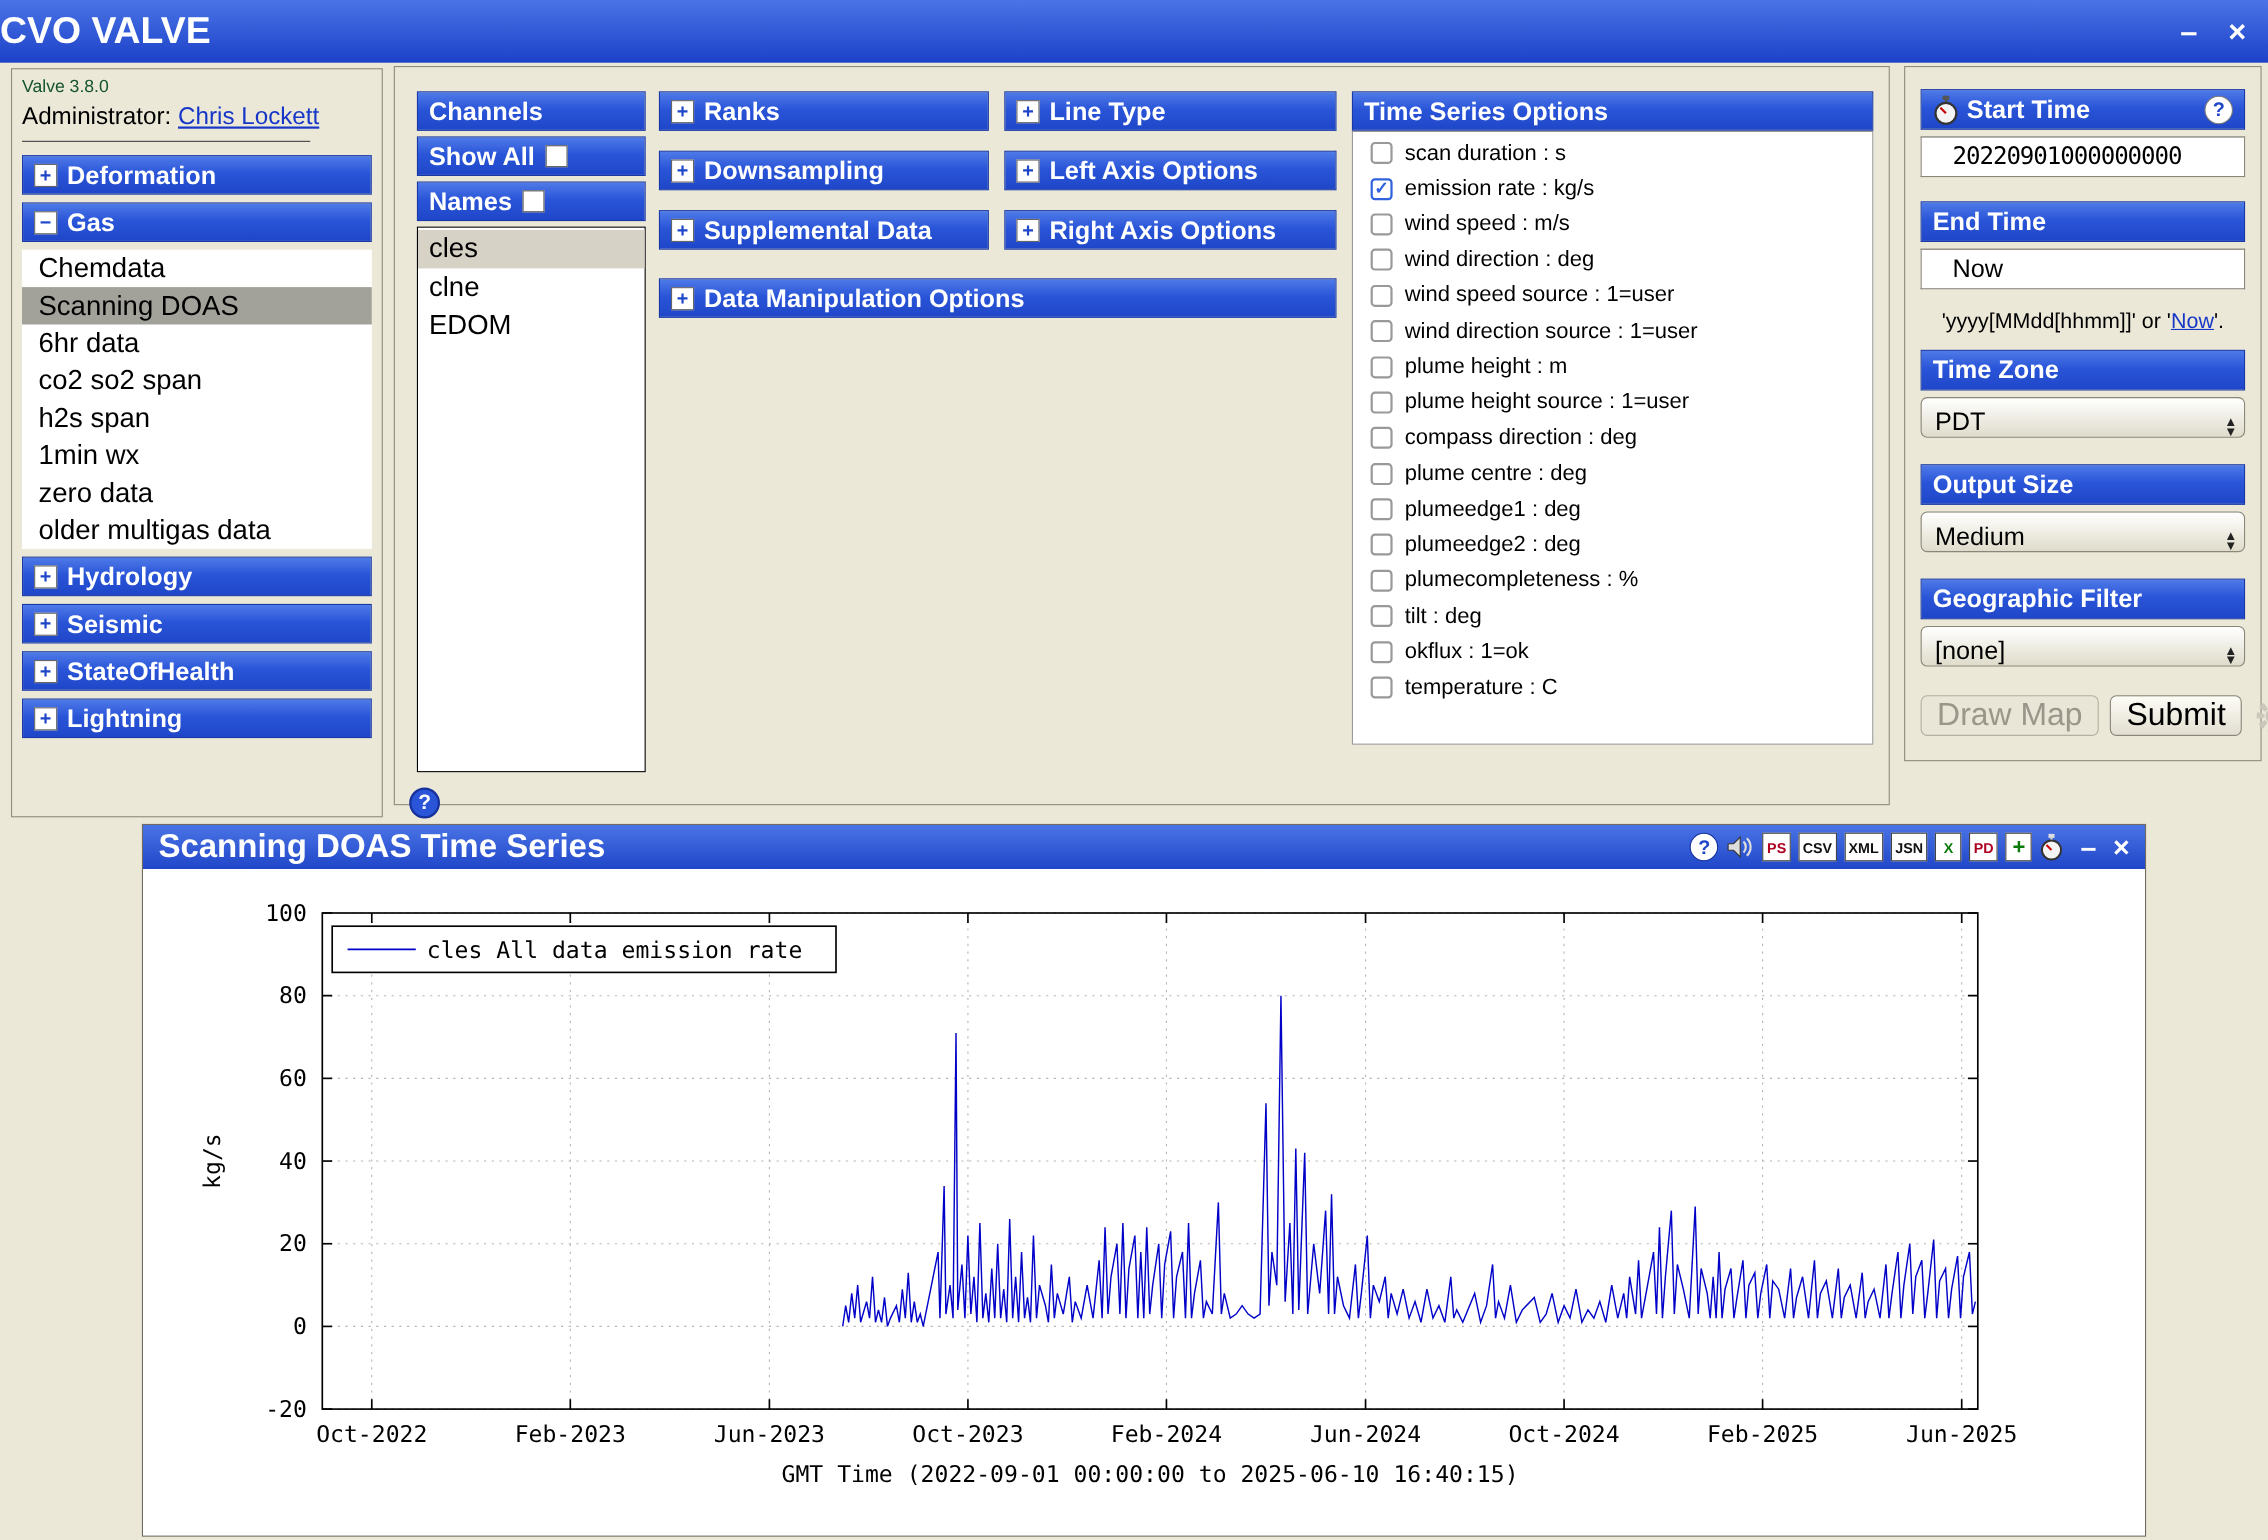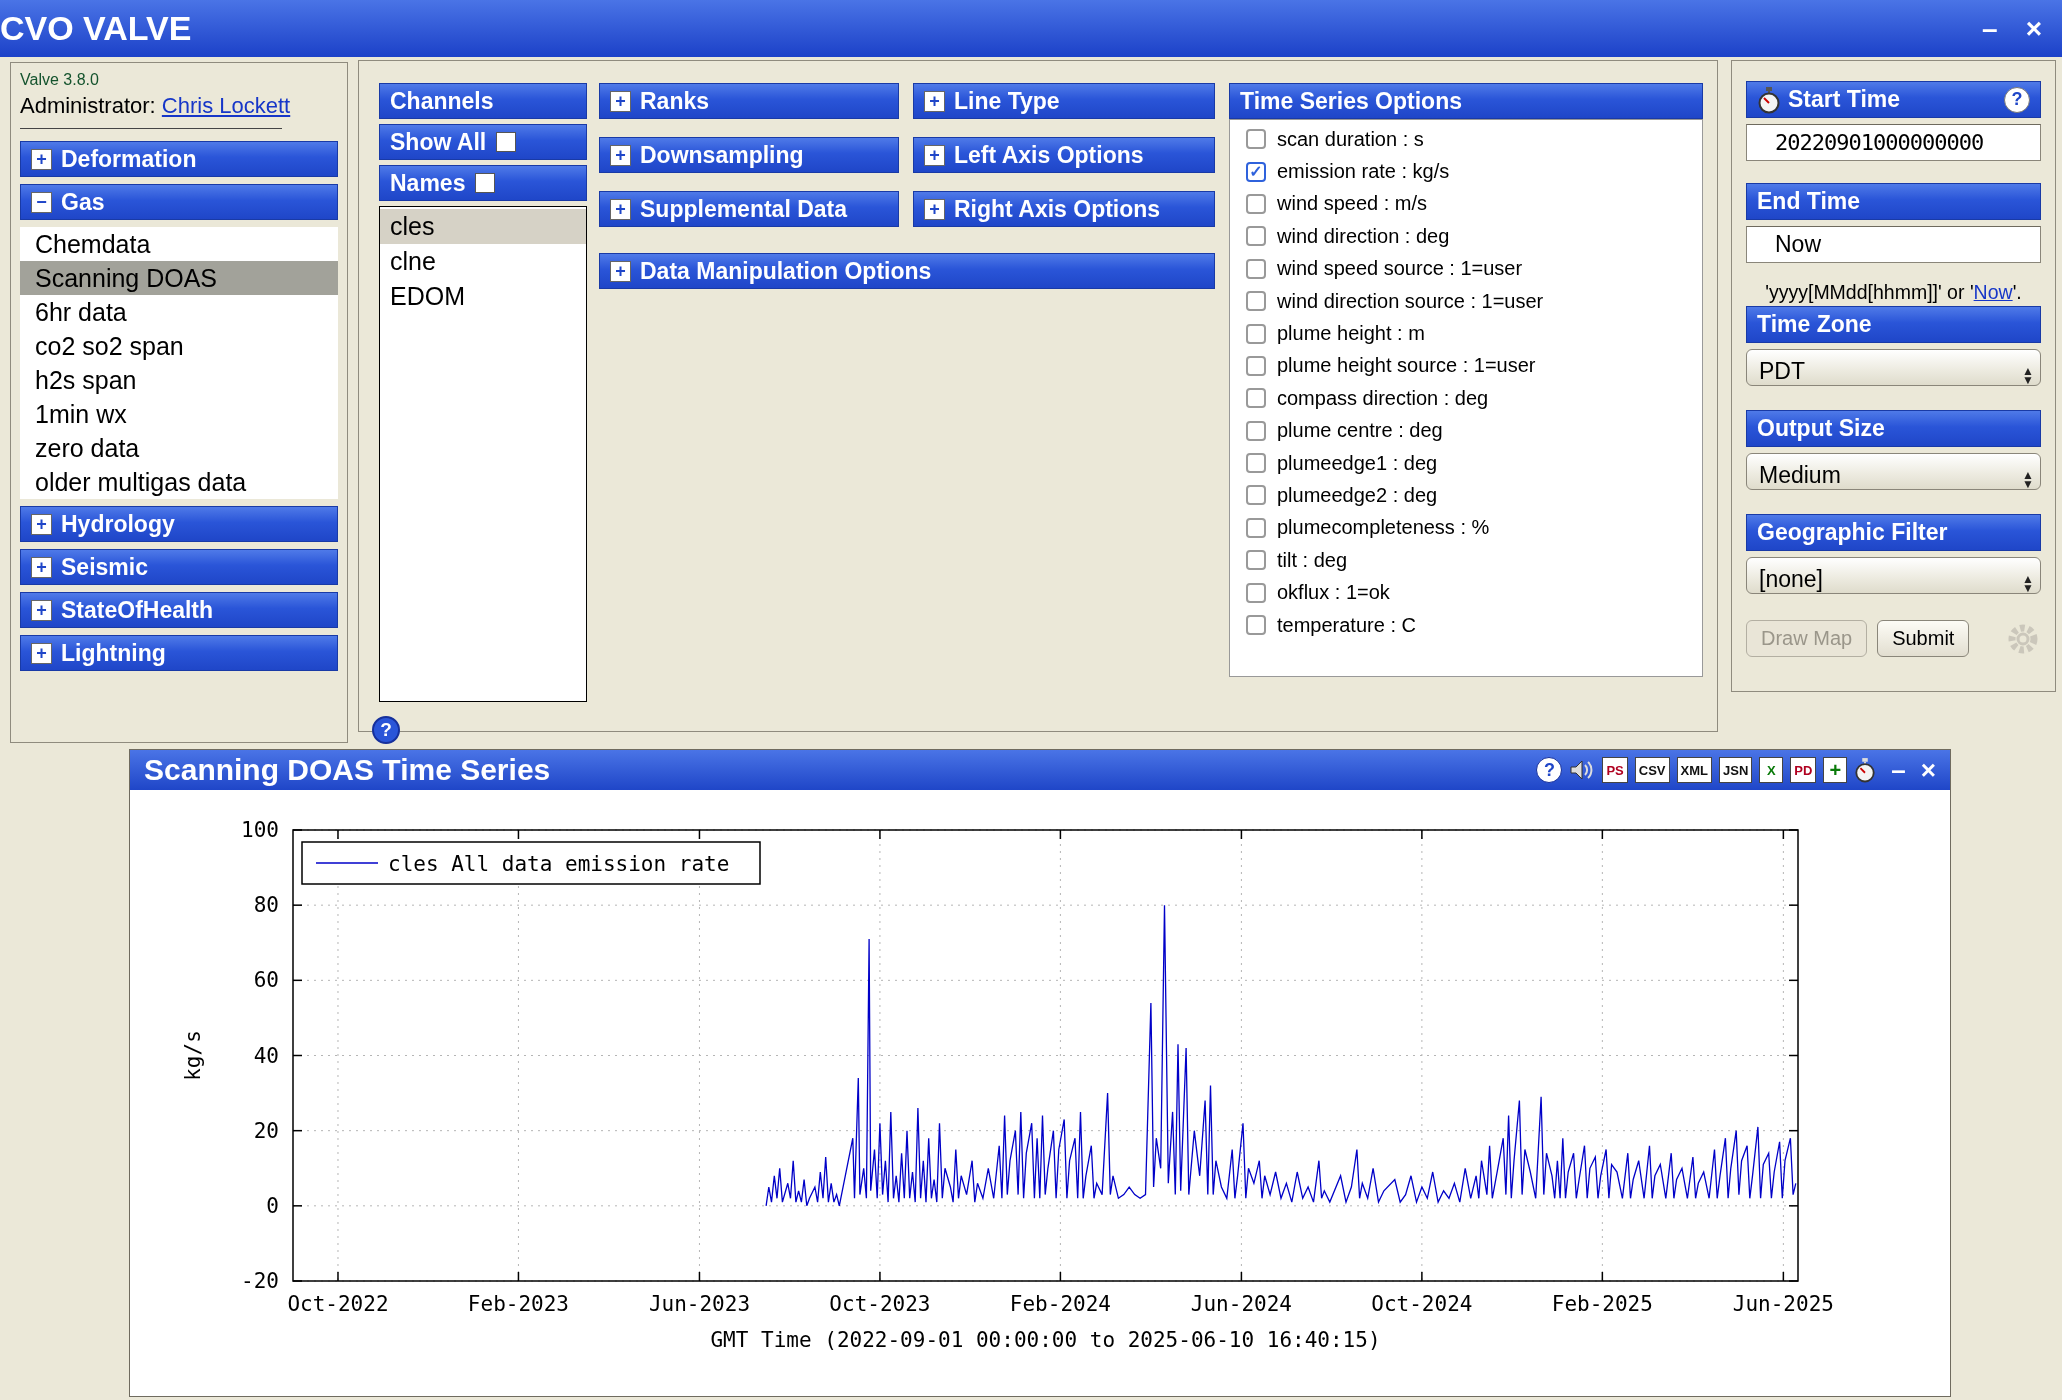--- a/index.html
+++ b/index.html
@@ -63,27 +63,27 @@
   #right-panel{position:absolute;left:1731px;top:60px;width:325px;height:632px;border:1px solid #8f8b7e;
       box-sizing:border-box;padding:20px 14px 0;background:#ebe8d8;}
   #right-panel .hdr{height:37px;}
   .sw{display:flex;align-items:center;margin-right:7px;}
   .q-ring{width:26px;height:26px;border-radius:50%;background:#fff;color:#1f46c8;font-weight:bold;font-size:18px;
       display:flex;align-items:center;justify-content:center;border:1px solid #777;margin-left:auto;box-sizing:border-box;}
   .tinput{box-sizing:border-box;width:100%;height:37px;background:#fff;border:1px solid #8a867a;border-top-color:#6e6a5e;
       font-size:23px;padding:0 28px;margin-top:6px;outline:none;font-family:"Liberation Sans",sans-serif;}
   .mono{font-family:"DejaVu Sans Mono",monospace;font-size:22px;letter-spacing:-1px;}
   .hint{font-size:19.5px;margin-top:18px;text-align:center;white-space:nowrap;}
-  .mt22{margin-top:22px}.mt14{margin-top:2px}.mt24{margin-top:24px}
+  .mt22{margin-top:22px}.mt14{margin-top:14px}.mt24{margin-top:24px}
   .select{box-sizing:border-box;display:flex;align-items:flex-end;height:37px;border:1px solid #8a867a;border-radius:6px;
       background:linear-gradient(180deg,#ffffff,#eceadf 60%,#dfdccc);padding:0 6px 0 12px;font-size:23px;margin-top:6px;}
   .sel-label{flex:1;}
   .spinner{display:flex;flex-direction:column;align-items:center;line-height:9px;font-size:12px;color:#222;}
   .btn-row{display:flex;align-items:center;gap:10px;margin-top:26px;}
-  .btn{box-sizing:border-box;height:37px;line-height:35px;padding:0 14px;font-size:20px;border:1px solid #8a867a;
+  .btn{box-sizing:border-box;height:37px;line-height:35px;padding:0 14px;font-size:29px;border:1px solid #8a867a;
       border-radius:6px;background:linear-gradient(180deg,#fdfcf6,#e2ded0);color:#000;white-space:nowrap;}
   .btn.disabled{color:#9a968a;background:#e9e5d7;border-color:#b3afa2;}
   .gear{margin-left:auto;display:flex;align-items:center;}
 
   
   #plot-window{position:absolute;left:129px;top:749px;width:1822px;height:648px;background:#fff;
       border:1px solid #6f6b5f;box-sizing:border-box;}
   #plot-titlebar{height:40px;background:linear-gradient(180deg,#4a74e6,#1f46c8);display:flex;align-items:center;
       padding:0 14px;color:#fff;}
   #plot-title{font-weight:bold;font-size:30px;white-space:nowrap;}

